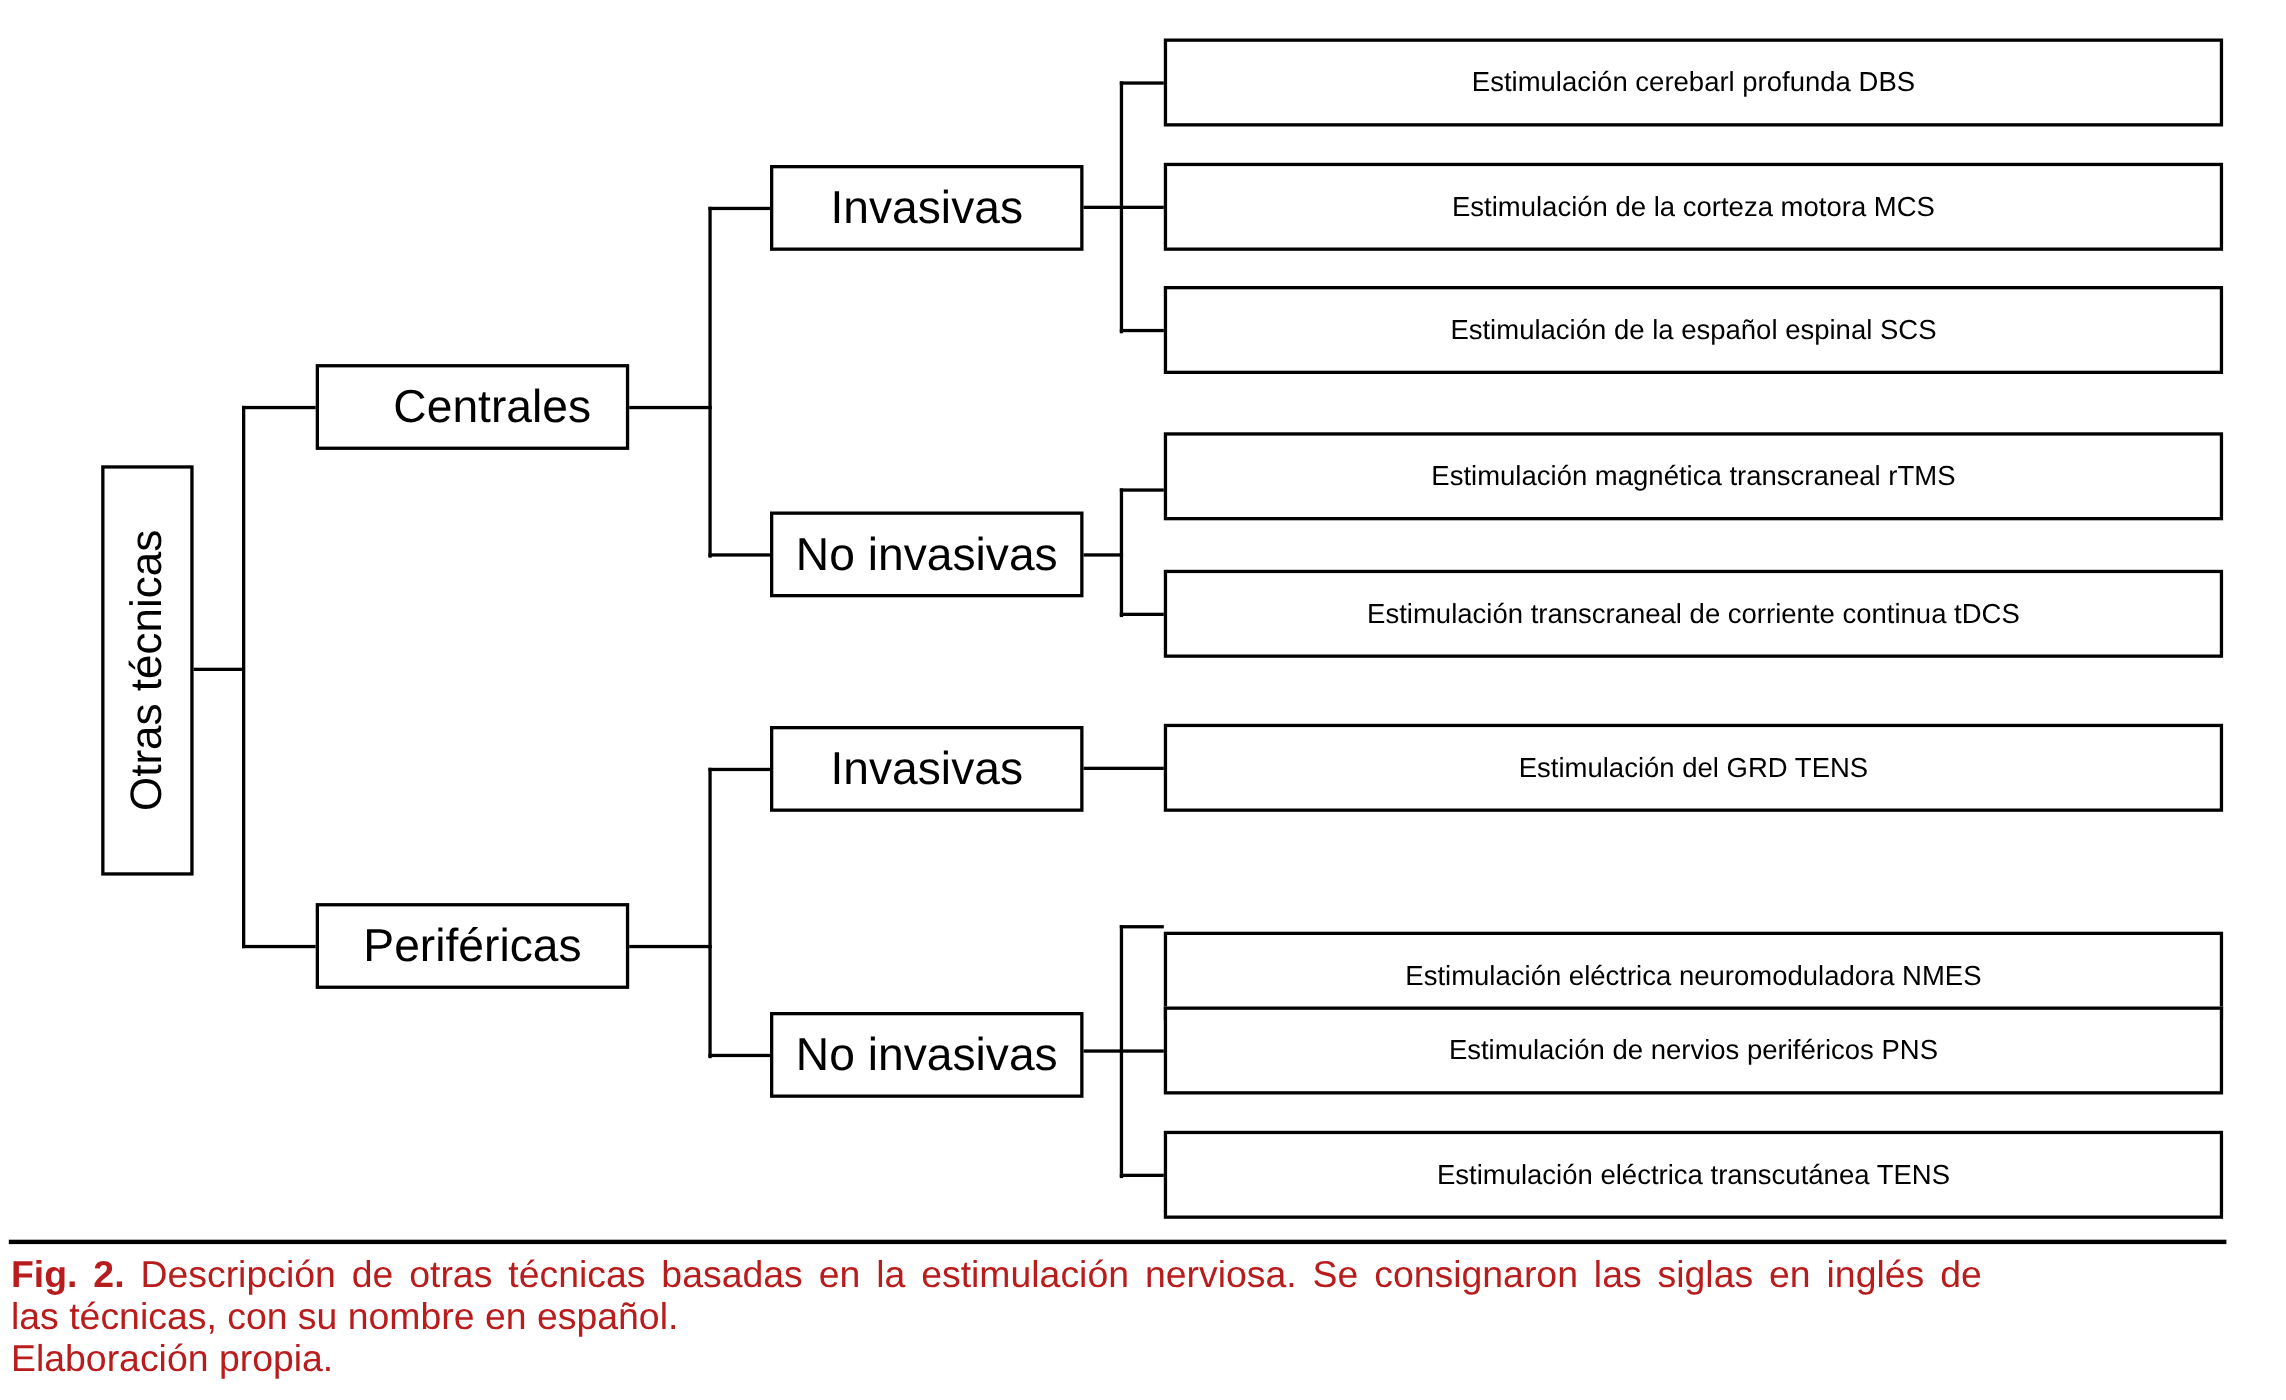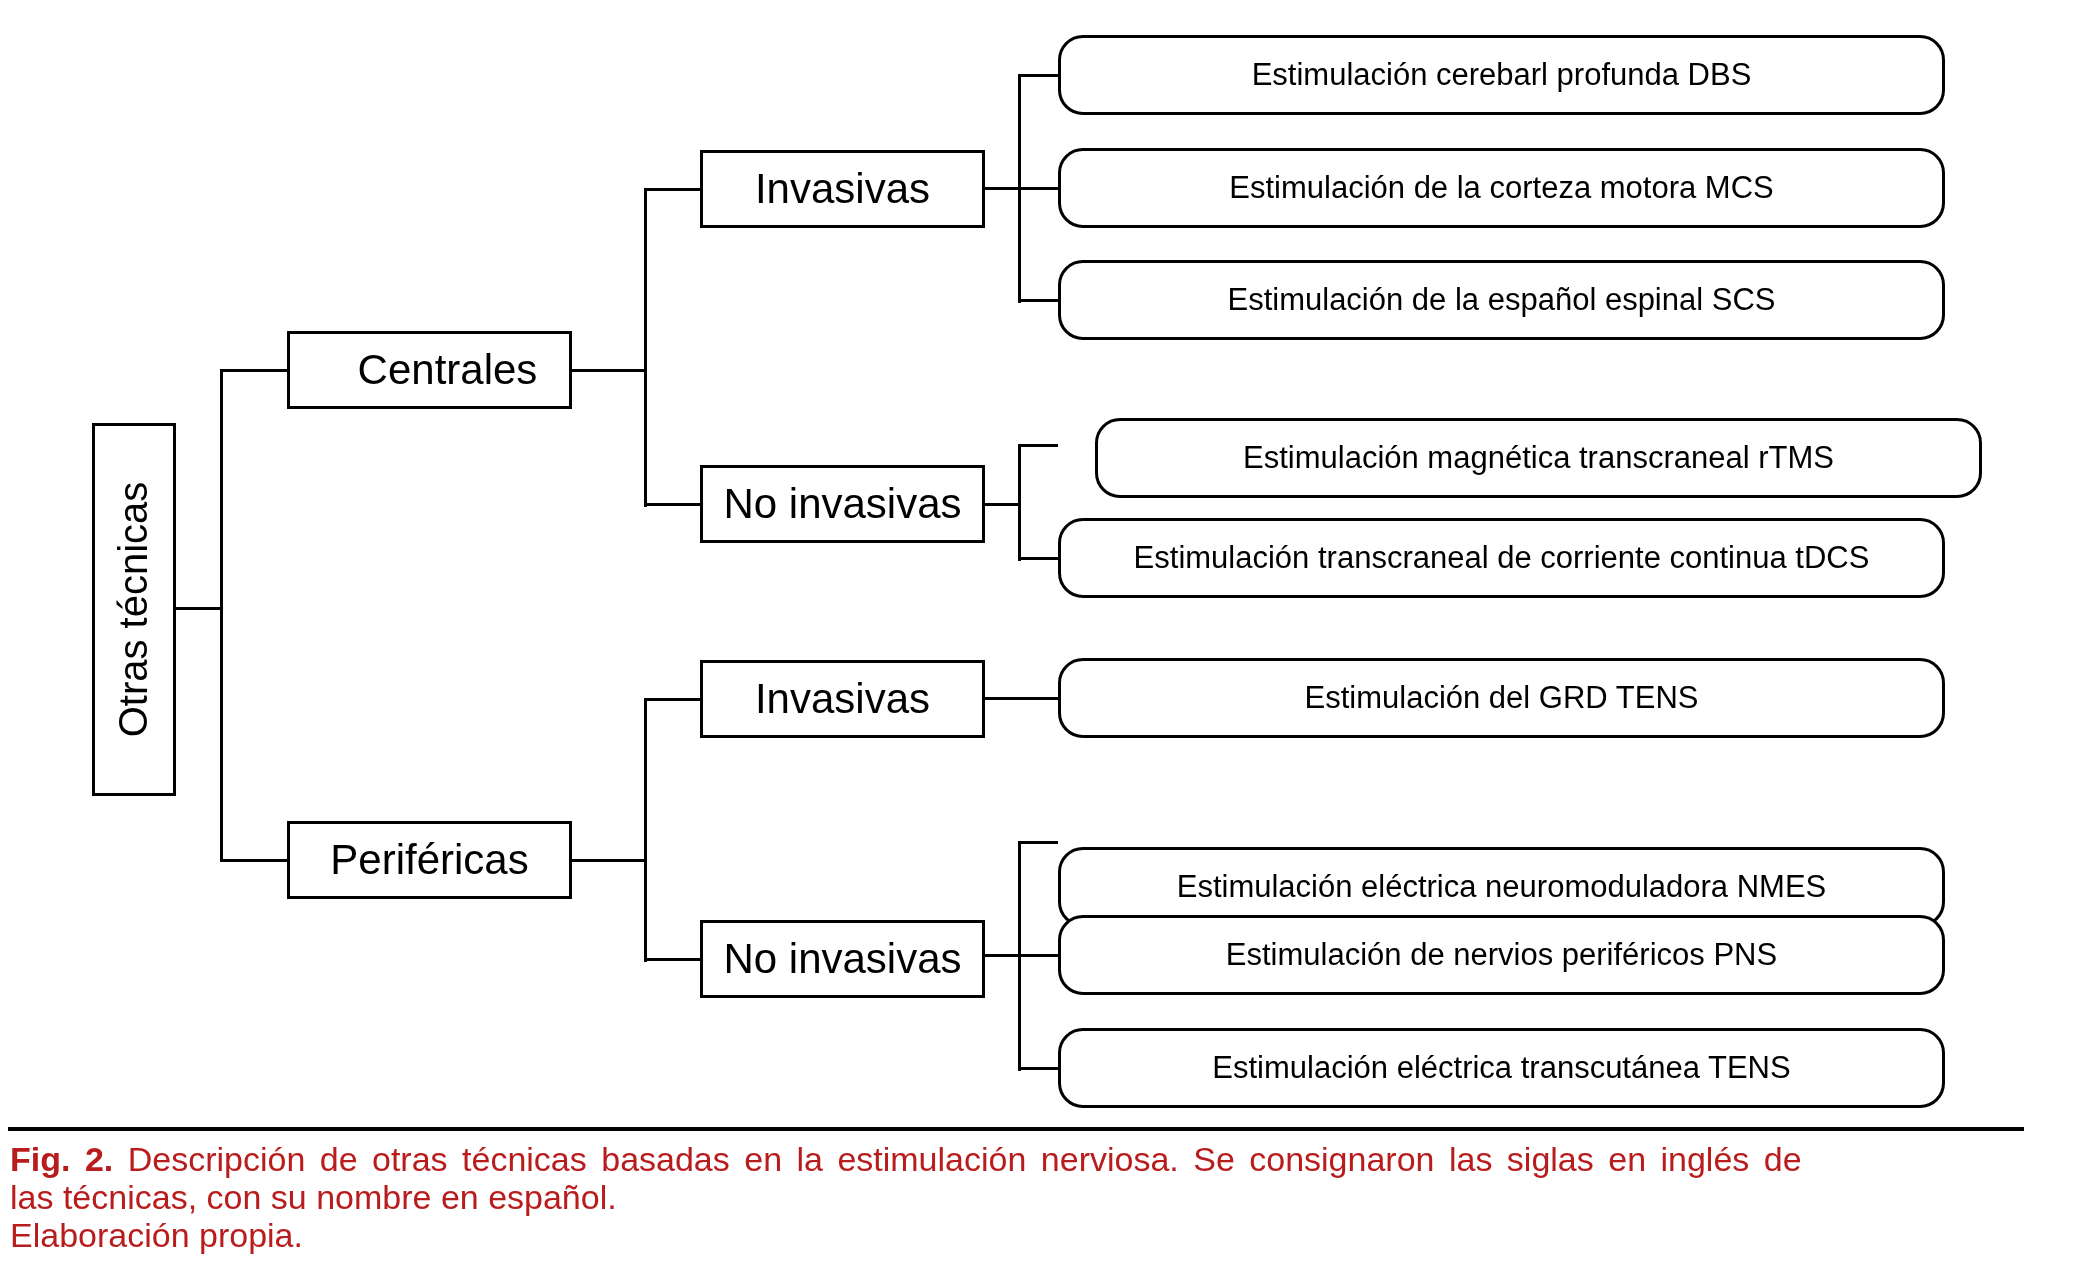--- a/index.html
+++ b/index.html
@@ -20,21 +20,21 @@
     position: absolute;
     box-sizing: border-box;
     border: 3px solid #000000;
     background: #ffffff;
     display: flex;
     align-items: center;
     justify-content: center;
     text-align: center;
     color: #000000;
   }
-  .leaf   { left: 1058px; width: 887px; height: 80px; font-size: 31px; border-radius: 25px; }
+  .leaf   { left: 1058px; width: 963px; height: 80px; font-size: 25px; }
   .node   { width: 285px; height: 78px; font-size: 42px; }
   .root   { left: 92px; top: 423px; width: 84px; height: 373px; }
   .root span {
     display: block;
     transform: rotate(-90deg);
     white-space: nowrap;
     font-size: 40px;
   }
   .hline, .vline { position: absolute; background: #000000; }
   .hline { height: 3px; }
@@ -90,21 +90,21 @@
 
   <div class="box leaf" style="top:35px;">
     <span>Estimulación cerebarl profunda DBS</span>
   </div>
   <div class="box leaf" style="top:148px;">
     <span>Estimulación de la corteza motora MCS</span>
   </div>
   <div class="box leaf" style="top:260px;">
     <span>Estimulación de la español espinal SCS</span>
   </div>
-  <div class="box leaf" style="top:418px;margin-left:37px;">
+  <div class="box leaf" style="top:393px;">
     <span>Estimulación magnética transcraneal rTMS</span>
   </div>
   <div class="box leaf" style="top:518px;">
     <span>Estimulación transcraneal de corriente continua tDCS</span>
   </div>
   <div class="box leaf" style="top:658px;">
     <span>Estimulación del GRD TENS</span>
   </div>
   <div class="box leaf" style="top:847px;">
     <span>Estimulación eléctrica neuromoduladora NMES</span>

